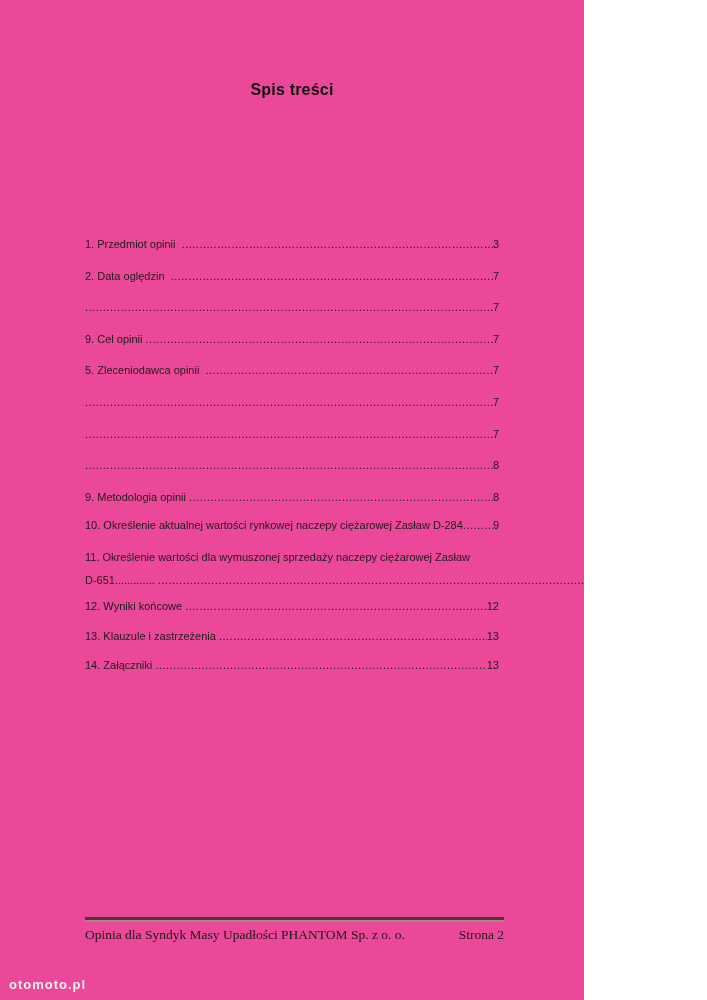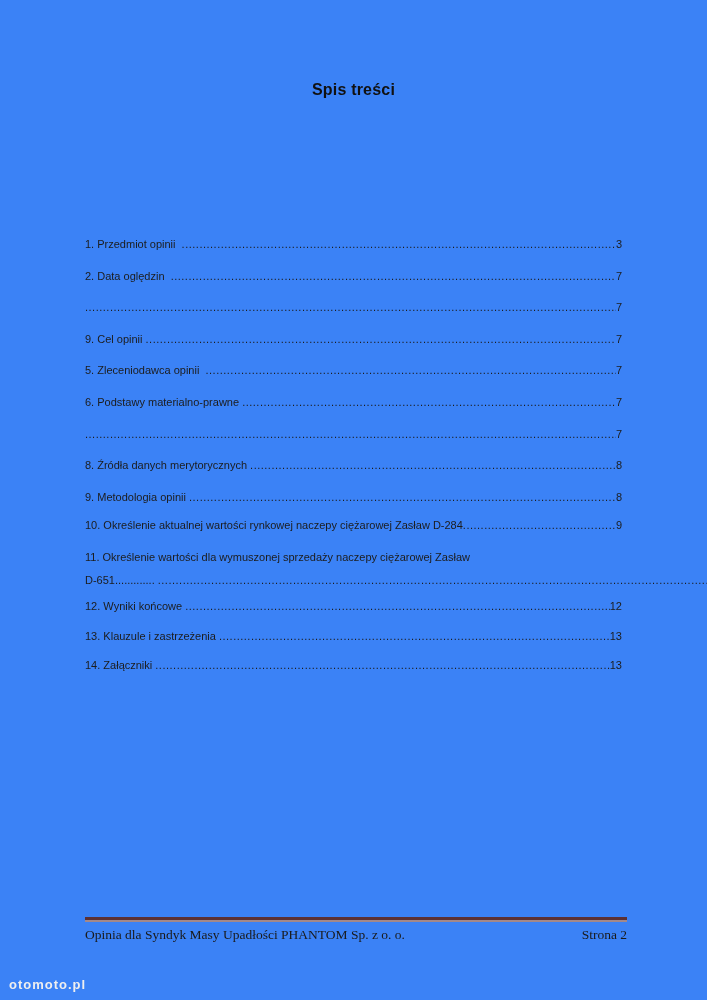--- a/index.html
+++ b/index.html
@@ -1,20 +1,20 @@
 <!DOCTYPE html>
 <html><head>
 <meta charset="utf-8">
 <style>
   * { margin:0; padding:0; box-sizing:border-box; }
   html,body { background:#ffffff; }
   .page {
     position:relative;
-    width:707px; height:1000px;
-    background:#3b82f6;
+    width:584px; height:1000px;
+    background:#ec4899;
     overflow:hidden;
     font-family:"Liberation Sans", sans-serif;
     color:#1c1c1c;
   }
   .doc-title {
     position:absolute; top:81px; left:0; right:0;
     text-align:center;
     font-size:16px; font-weight:bold;
     letter-spacing:0.2px;
     color:#111;
@@ -93,32 +93,30 @@
       <span class="toc-page">7</span>
     </div>
 
     <div class="toc-row">
       <span class="toc-label">5. Zleceniodawca opinii  </span>
       <span class="dots">............................................................................................................................................................................................................................................................................................................</span>
       <span class="toc-page">7</span>
     </div>
 
     <div class="toc-row">
-      <span class="toc-label">6. Podstawy materialno-prawne </span>
       <span class="dots">............................................................................................................................................................................................................................................................................................................</span>
       <span class="toc-page">7</span>
     </div>
 
     <div class="toc-row">
       <span class="dots">............................................................................................................................................................................................................................................................................................................</span>
       <span class="toc-page">7</span>
     </div>
 
     <div class="toc-row">
-      <span class="toc-label">8. Źródła danych merytorycznych </span>
       <span class="dots">............................................................................................................................................................................................................................................................................................................</span>
       <span class="toc-page">8</span>
     </div>
 
     <div class="toc-row h-b">
       <span class="toc-label">9. Metodologia opinii </span>
       <span class="dots">............................................................................................................................................................................................................................................................................................................</span>
       <span class="toc-page">8</span>
     </div>
 

